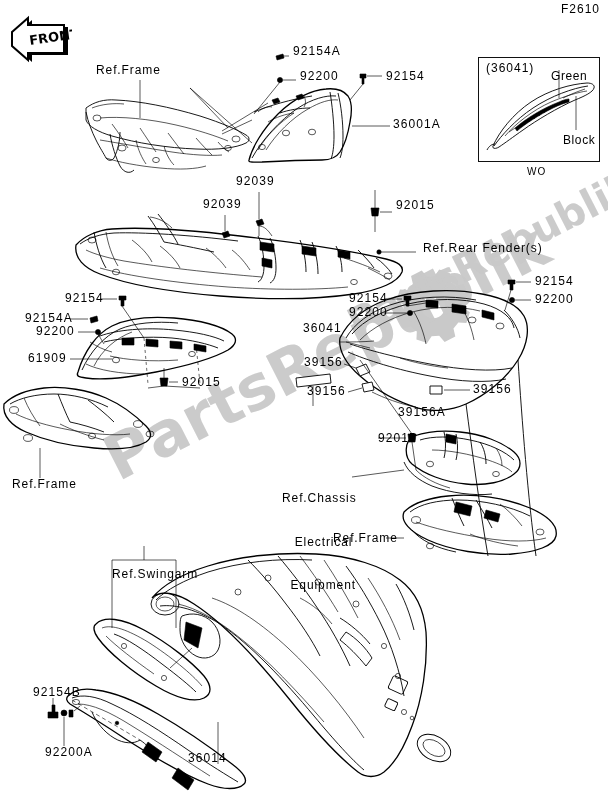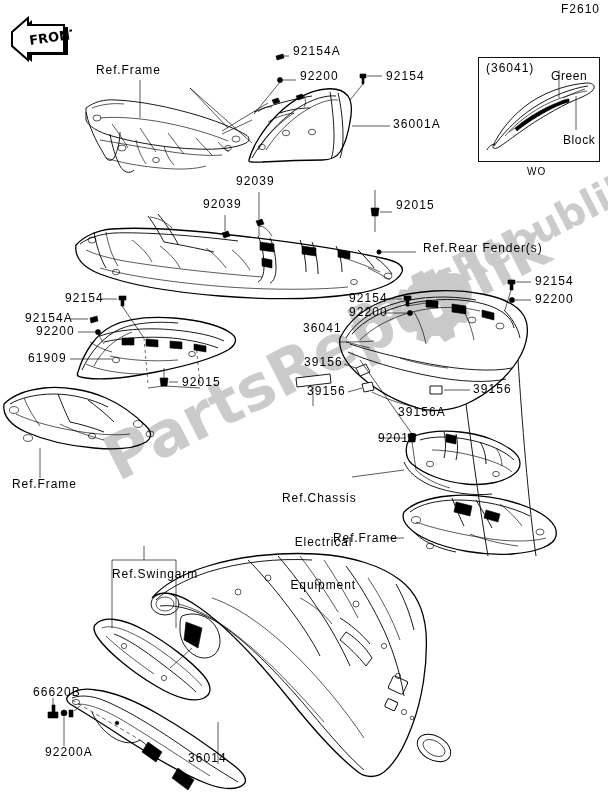--- a/index.html
+++ b/index.html
@@ -607,21 +607,21 @@
   <div class="lbl code" style="left:349px; top:306px;">92200</div>
   <div class="lbl code" style="left:303px; top:322px;">36041</div>
   <div class="lbl code" style="left:304px; top:356px;">39156</div>
   <div class="lbl code" style="left:307px; top:385px;">39156</div>
   <div class="lbl code" style="left:473px; top:383px;">39156</div>
   <div class="lbl code" style="left:398px; top:406px;">39156A</div>
   <div class="lbl code" style="left:378px; top:432px;">92015</div>
   <div class="lbl ref" style="left:12px;  top:478px;">Ref.Frame</div>
   <div class="lbl ref" style="left:112px; top:528px;margin-top:40px;">Ref.Swingarm</div>
   <div class="lbl ref" style="left:333px; top:532px;">Ref.Frame</div>
-  <div class="lbl code" style="left:33px;  top:686px;">66620B</div>
+  <div class="lbl code" style="left:33px;  top:686px;">92154B</div>
   <div class="lbl code" style="left:45px;  top:746px;">92200A</div>
   <div class="lbl code" style="left:188px; top:752px;">36014</div>
 
   <div class="lbl ref multi" style="left:282px; top:462px;">
     <div>Ref.Chassis</div>
     <div>   Electrical</div>
     <div>  Equipment</div>
   </div>
 
 </div>

